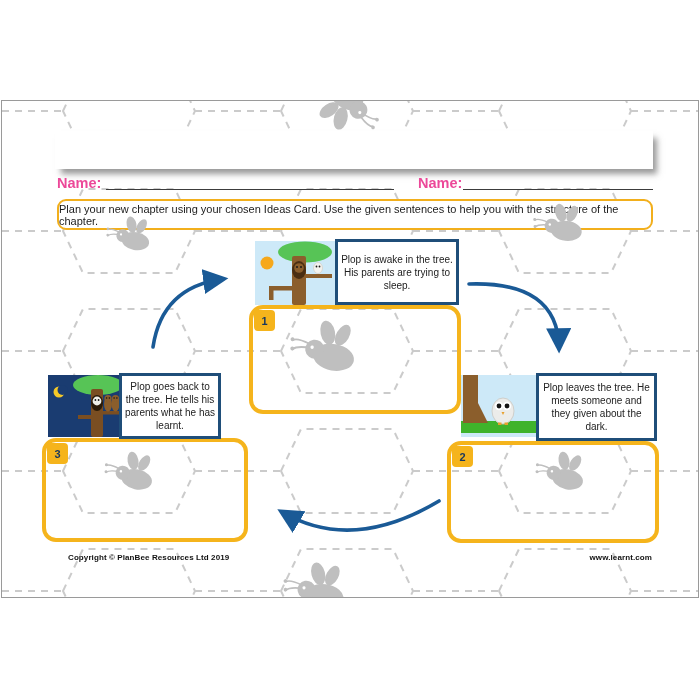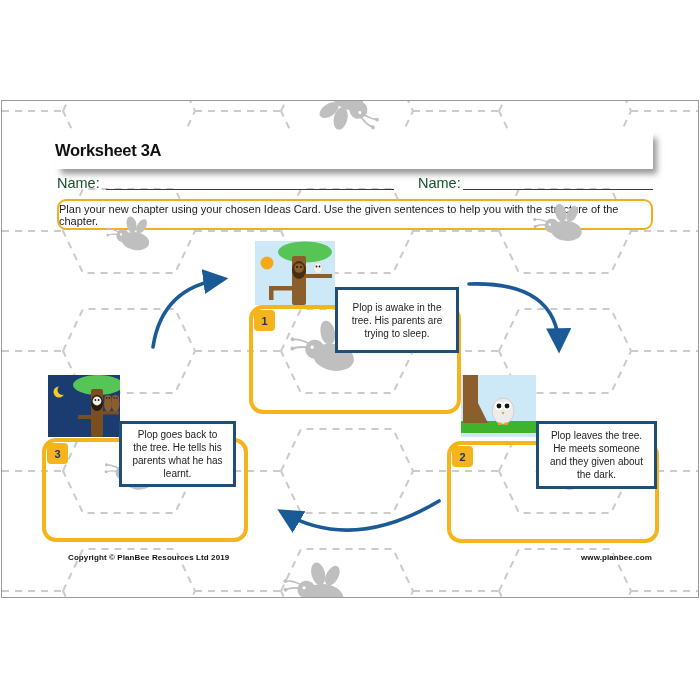--- a/index.html
+++ b/index.html
@@ -12,34 +12,34 @@
 
   
   .banner{position:absolute;left:53px;top:30px;width:598px;height:38px;background:#fff;
           z-index:4;box-shadow:5px 6px 6px -1px rgba(70,70,70,.55);
           display:flex;align-items:center;justify-content:space-between;}
   .banner .ttl{font-weight:bold;font-size:16.5px;letter-spacing:-.3px;padding-left:12px;color:#111;}
   .banner .ws{font-weight:bold;font-size:16.5px;letter-spacing:-.3px;padding-right:14px;color:#111;}
 
   
   .fieldrow{position:absolute;left:0;top:74px;width:100%;height:20px;z-index:4;}
-  .flabel{position:absolute;font-weight:normal;font-size:14.5px;color:#14532d;}
+  .flabel{position:absolute;font-weight:bold;font-size:14.5px;color:#ec4899;}
   .fline{position:absolute;border-bottom:1.6px solid #3c3c3c;height:14px;}
 
   
   .instruction{position:absolute;left:55px;top:98px;width:592px;height:27px;z-index:2;
                border:2.5px solid #F2AF1C;border-radius:9px;background:#fff;
                display:flex;align-items:center;justify-content:center;}
   .instruction span{font-size:11px;color:#1b1b1b;z-index:4;position:relative;}
 
   
   .illus{position:absolute;z-index:4;}
   .txtcard{position:absolute;z-index:4;background:#fff;border:3px solid #1F4E79;
            display:flex;align-items:center;justify-content:center;text-align:center;
-           font-size:10px;line-height:1.3;color:#222;padding:3px 10px;box-sizing:border-box;margin-top:48px;}
+           font-size:10px;line-height:1.3;color:#222;padding:3px 2px;box-sizing:border-box;}
   .ybox{position:absolute;z-index:2;border:4.5px solid #F5B41C;border-radius:14px;background:transparent;box-sizing:border-box;}
   .tab{position:absolute;left:1px;top:1px;width:21px;height:21px;background:#F5B41C;border-radius:4px;
        display:flex;align-items:center;justify-content:center;
        font-weight:bold;font-size:11px;color:#17375E;}
 
   
   .foot{position:absolute;top:452px;font-weight:bold;font-size:8px;color:#111;z-index:4;letter-spacing:.1px;}
 
   .hex{fill:none;stroke:#CBCBCB;stroke-width:2;stroke-dasharray:7 6;}
   .bee{position:absolute;z-index:3;}
@@ -124,21 +124,20 @@
         <use href="#bee"></use>
       </svg>
     <svg class="bee" style="left:532px;top:348px;width:58px;height:48px;transform:rotate(-6deg)">
         <use href="#bee"></use>
       </svg>
     <svg class="bee" style="left:280px;top:458px;width:72px;height:60px;transform:rotate(-10deg)">
         <use href="#bee"></use>
       </svg>
 
     <div class="banner">
-      <span class="ws">Worksheet 3A</span>
     </div>
 
     <div class="fieldrow">
       <span class="flabel" style="left:55px">Name:</span>
       <div class="fline" style="left:104px;width:288px"></div>
       <span class="flabel" style="left:416px">Name:</span>
       <div class="fline" style="left:461px;width:190px"></div>
     </div>
 
     <div class="instruction">
@@ -209,21 +208,21 @@
         <ellipse cx="60" cy="29" rx="4" ry="7.5"></ellipse>
           <circle cx="60" cy="23.5" r="3.6"></circle>
         <ellipse cx="67.5" cy="29" rx="4" ry="7.5"></ellipse>
           <circle cx="67.5" cy="23.5" r="3.6"></circle>
       </g>
       <circle cx="58.6" cy="23" r=".8" fill="#141414"></circle>
         <circle cx="61.4" cy="23" r=".8" fill="#141414"></circle>
       <circle cx="66.1" cy="23" r=".8" fill="#141414"></circle>
         <circle cx="68.9" cy="23" r=".8" fill="#141414"></circle>
     </svg>
-    <div class="txtcard" style="left:117px;top:272px;width:117px;height:66px">
+    <div class="txtcard" style="left:117px;top:272px;width:102px;height:66px">
       <span>Plop goes back to the tree. He tells his parents what he has learnt.</span>
     </div>
     <div class="ybox" style="left:40px;top:337px;width:206px;height:104px">
       <div class="tab">
         <span>3</span>
       </div>
     </div>
 
     <svg class="layer z4" style="pointer-events:none">
       <defs>
@@ -232,15 +231,15 @@
         </marker>
       </defs>
       <g fill="none" stroke="#1A5A96" stroke-width="3.6" stroke-linecap="round">
         <path d="M151,246 Q160,186 221,178" marker-end="url(#ah)"></path>
         <path d="M467,183 Q556,180 557,247" marker-end="url(#ah)"></path>
         <path d="M437,400 Q350,452 280,411" marker-end="url(#ah)"></path>
       </g>
     </svg>
 
     <span class="foot" style="left:66px">Copyright © PlanBee Resources Ltd 2019</span>
-    <span class="foot" style="right:46px">www.planbee.com</span>
+    <span class="foot" style="right:46px">www.learnt.com</span>
   </div>
 </div>
 
 </body></html>

